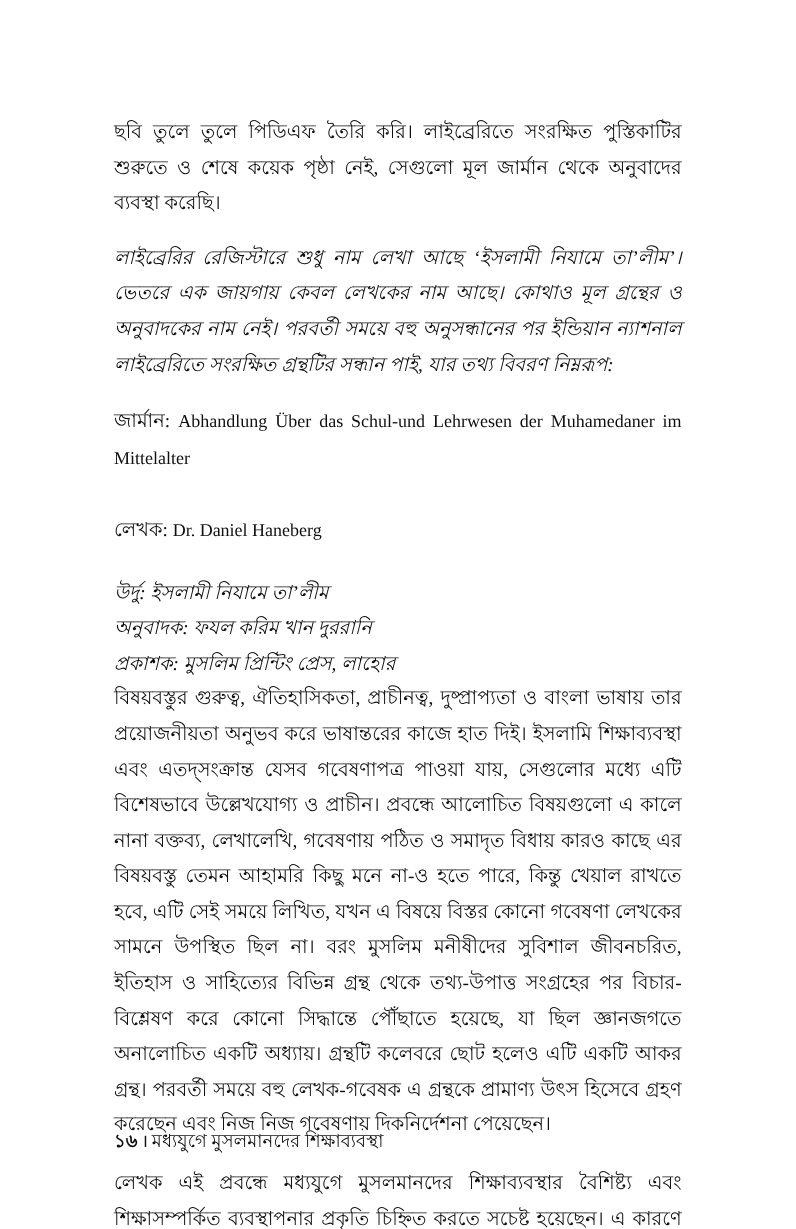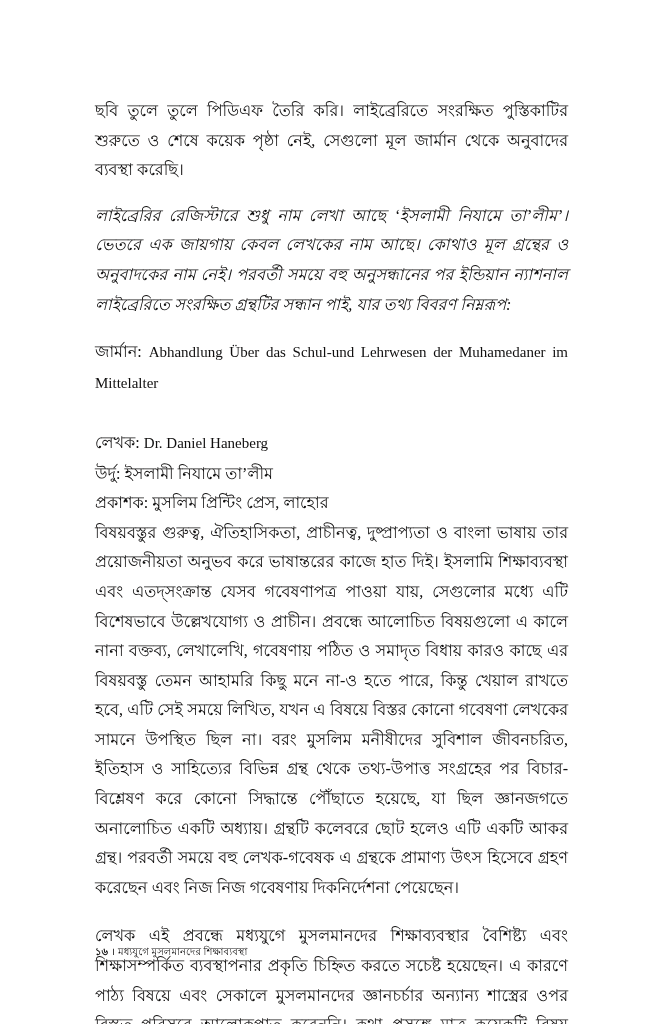--- a/index.html
+++ b/index.html
@@ -71,35 +71,36 @@
     display: inline-block;
     width: 100%;
   }
 
   .latin {
     font-family: "Liberation Serif", "DejaVu Serif", serif;
     font-size: 15px;
   }
 
   .biblio .grp2 {
-    margin-top: 0;
+    margin-top: 21px;
+    font-style: italic;
   }
 
   .para-block {
   }
 
   .para-block2 {
     margin-top: 19px;
   }
 
   .footer {
     position: absolute;
     left: 95px;
     top: 941px;
-    font-size: 10px;
+    font-size: 15px;
     line-height: 22px;
     color: #100f0f;
     letter-spacing: 0.1px;
   }
   .footer .pgnum {
     font-weight: 700;
   }
   .footer .sep {
     padding: 0 3px;
   }
@@ -125,20 +126,24 @@
         <span>লেখক:</span>
         <span class="latin">Dr. Daniel Haneberg</span>
       </div>
 
       <div class="grp2">
         <div class="line">
           <span>উর্দু:</span>
           <span>ইসলামী নিযামে তা’লীম</span>
         </div>
 
+        <div class="line">
+          <span>অনুবাদক:</span>
+          <span>ফযল করিম খান দুররানি</span>
+        </div>
 
         <div class="line">
           <span>প্রকাশক:</span>
           <span>মুসলিম প্রিন্টিং প্রেস, লাহোর</span>
         </div>
 
       </div>
 
     </div>
 

